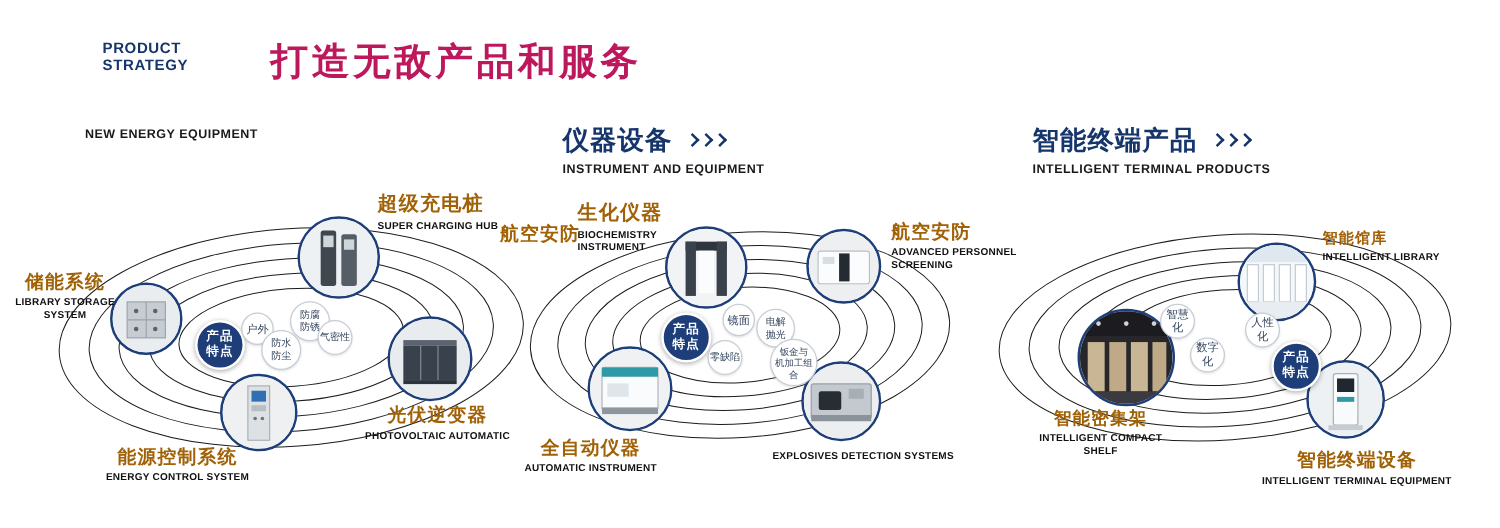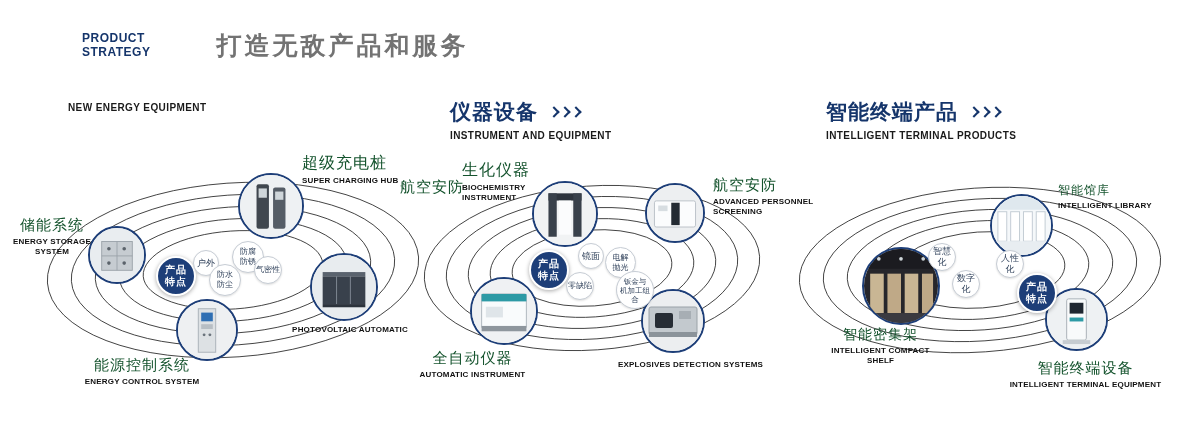--- a/index.html
+++ b/index.html
@@ -7,21 +7,21 @@
   body {
     width:1200px; height:422px; position:relative; overflow:hidden;
     font-family:"Liberation Sans", sans-serif;
   }
   .abs { position:absolute; }
   .pre { white-space:pre-line; }
 
   
   .page-title { font-size:30px; font-weight:bold; color:#15356b; letter-spacing:2px; }
   .page-title-en { font-size:12px; font-weight:bold; color:#15356b; line-height:1.15; letter-spacing:0.5px; }
-  .page-slogan { font-size:25px; font-weight:bold; color:#737373; letter-spacing:3px; }
+  .page-slogan { font-size:30px; font-weight:bold; color:#be185d; letter-spacing:3px; }
 
   
   .sec-title { display:flex; align-items:center; }
   .sec-title .cn { font-size:21px; font-weight:bold; color:#15356b; letter-spacing:1px; }
   .sec-en { font-size:10px; font-weight:bold; color:#1a1a1a; letter-spacing:0.4px; margin-top:4px; }
   .chevrons { display:inline-flex; gap:3px; margin-left:12px; }
   .chevrons i { width:8px; height:8px; border-top:2px solid #15356b; border-right:2px solid #15356b; transform:rotate(45deg); }
 
   
   .orbit { position:absolute; }
@@ -29,21 +29,21 @@
 
   
   .photo-circle {
     position:absolute; border-radius:50%; border:2px solid #1d3e78;
     overflow:hidden; background:#f2f4f5;
   }
   .photo-circle svg { display:block; width:100%; height:100%; }
 
   
   .prod-label { position:absolute; }
-  .prod-label .cn { font-size:15px; font-weight:normal; color:#14532d; letter-spacing:1px; }
+  .prod-label .cn { font-size:15px; font-weight:bold; color:#a16207; letter-spacing:1px; }
   .prod-label .en { font-size:8px; font-weight:bold; color:#111; letter-spacing:0.2px; line-height:1.3; margin-top:2px; }
   .ta-c { text-align:center; }
   .ta-l { text-align:left; }
 
   
   .badge {
     position:absolute; border-radius:50%; background:#1d3e78; color:#fff;
     display:flex; align-items:center; justify-content:center; text-align:center;
     font-size:10px; font-weight:bold; line-height:1.25; letter-spacing:1px;
     border:2px solid #fff; box-shadow:0 1px 4px rgba(0,0,0,0.35);
@@ -133,21 +133,21 @@
       <line x1="30" y1="15" x2="30" y2="47" stroke="#9aa2a9"></line>
       <line x1="13" y1="31" x2="47" y2="31" stroke="#9aa2a9"></line>
       <circle cx="21" cy="23" r="2" fill="#5b636b"></circle>
       <circle cx="38" cy="23" r="2" fill="#5b636b"></circle>
       <circle cx="21" cy="39" r="2" fill="#5b636b"></circle>
       <circle cx="38" cy="39" r="2" fill="#5b636b"></circle>
     </svg>
 </div>
 <div class="prod-label ta-c" style="left:6px; top:216px; width:92px;">
   <div class="cn">储能系统</div>
-  <div class="en pre">ENERGY STORAGE
+  <div class="en pre">LIBRARY STORAGE
 SYSTEM</div>
 </div>
 
 <div class="photo-circle" style="left:238px; top:173px; width:66px; height:66px;">
   <svg viewBox="0 0 60 60">
       <rect width="60" height="60" fill="#eef1f3"></rect>
       <rect x="16" y="9" width="12" height="43" rx="2" fill="#40474f"></rect>
       <rect x="18" y="13" width="8" height="9" fill="#cfd6da"></rect>
       <rect x="32" y="12" width="12" height="40" rx="2" fill="#555d66"></rect>
       <rect x="34" y="16" width="8" height="8" fill="#cfd6da"></rect>
@@ -162,20 +162,21 @@
   <svg viewBox="0 0 60 60">
       <rect width="60" height="60" fill="#e8ecef"></rect>
       <rect x="10" y="16" width="40" height="4" fill="#5a636e"></rect>
       <rect x="10" y="20" width="40" height="26" fill="#39414c"></rect>
       <line x1="23" y1="20" x2="23" y2="46" stroke="#79828d"></line>
       <line x1="36" y1="20" x2="36" y2="46" stroke="#79828d"></line>
       <rect x="10" y="46" width="40" height="3" fill="#2c333c"></rect>
     </svg>
 </div>
 <div class="prod-label ta-c" style="left:290px; top:323px; width:120px;">
+  <div class="cn">光伏逆变器</div>
   <div class="en pre">PHOTOVOLTAIC AUTOMATIC</div>
 </div>
 
 <div class="photo-circle" style="left:176px; top:299px; width:62px; height:62px;">
   <svg viewBox="0 0 60 60">
       <rect width="60" height="60" fill="#eef0f2"></rect>
       <rect x="21" y="8" width="18" height="45" fill="#dde1e4" stroke="#aab2b9"></rect>
       <rect x="24" y="12" width="12" height="9" fill="#2f6fb3"></rect>
       <rect x="24" y="24" width="12" height="5" fill="#b7bec4"></rect>
       <circle cx="27" cy="35" r="1.5" fill="#6b747c"></circle>

